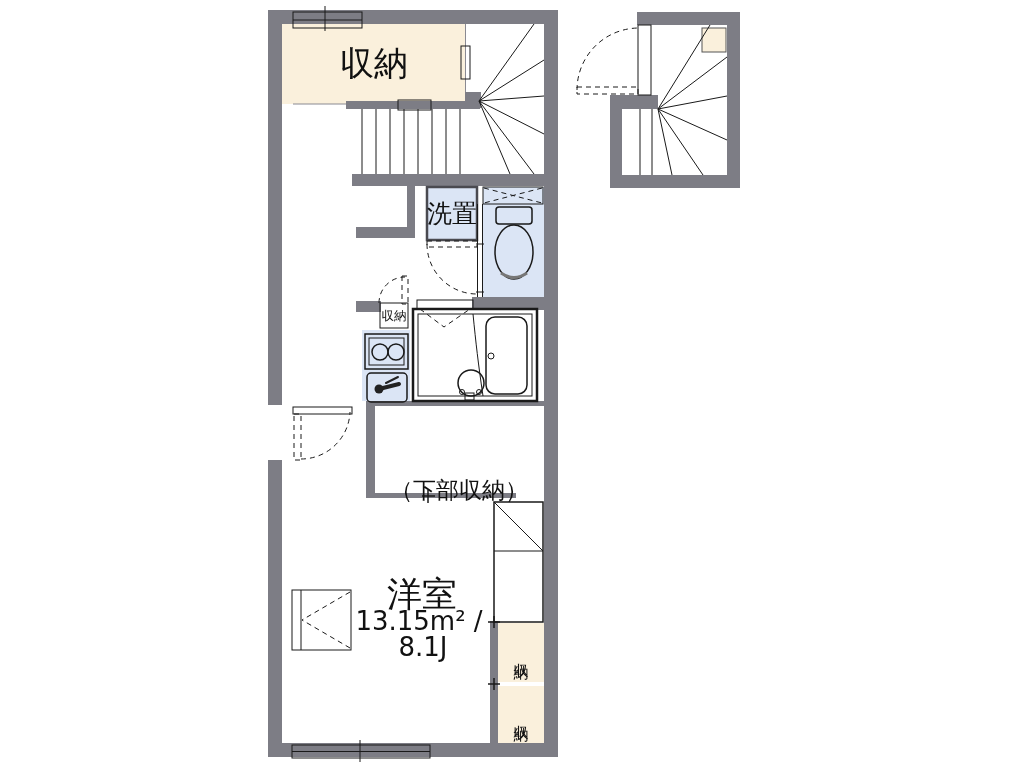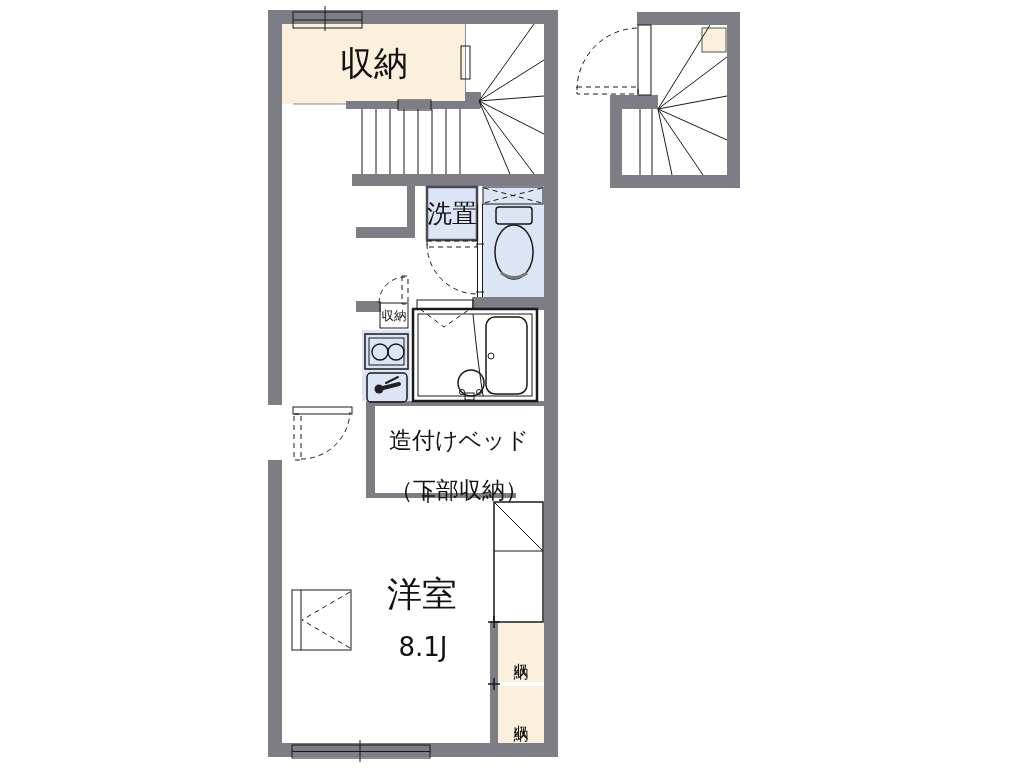--- a/index.html
+++ b/index.html
@@ -215,19 +215,19 @@
       <line x1="658" y1="109" x2="727" y2="140"></line>
       <line x1="658" y1="109" x2="703" y2="175"></line>
       <line x1="658" y1="109" x2="672" y2="175"></line>
     </g>
   </g>
 </svg>
 
 <div class="lbl" style="left:374px;top:64px;font-size:34px;">収納</div>
 <div class="lbl" style="left:452px;top:214px;font-size:25px;">洗置</div>
 <div class="lbl" style="left:394px;top:316px;font-size:12.5px;">収納</div>
-<div class="lbl" style="left:459px;top:440px;font-size:23px;">造付けベッド</div>
 <div class="lbl" style="left:459px;top:467px;font-size:23px;margin-top:23px;">（下部収納）</div>
 <div class="lbl" style="left:422px;top:594px;font-size:35px;text-align:right;">洋室</div>
+<div class="lbl" style="left:419px;top:622px;font-size:26px;">13.15m² /</div>
 <div class="lbl" style="left:423px;top:648px;font-size:26px;">8.1J</div>
 <div class="lbl vert" style="left:520px;top:653px;font-size:15px;">収納</div>
 <div class="lbl vert" style="left:520px;top:715px;font-size:15px;">収納</div>
 </div>
 
 </body></html>

